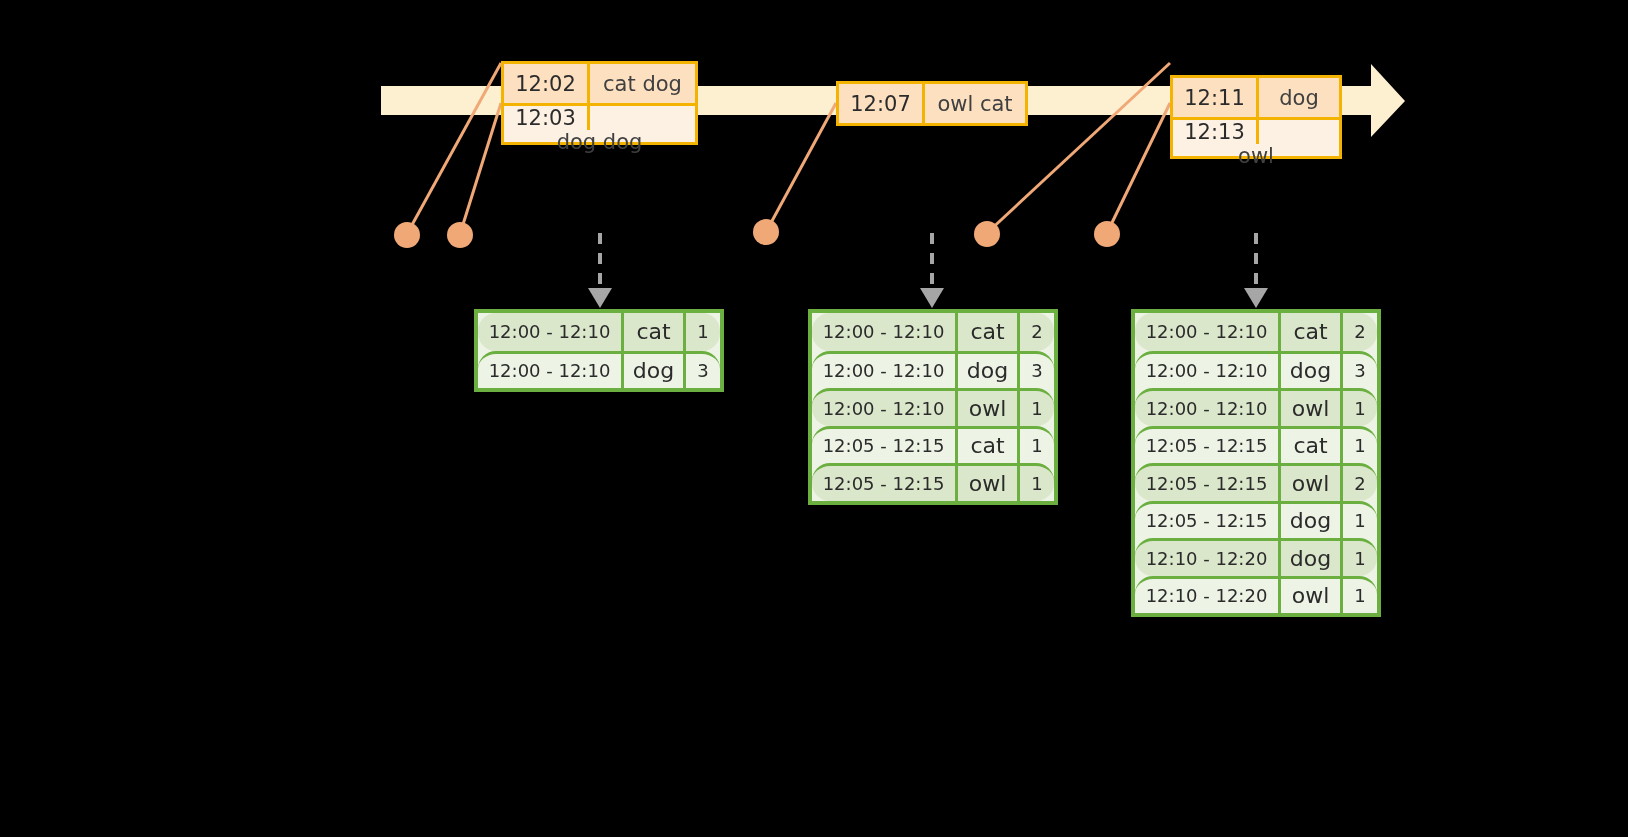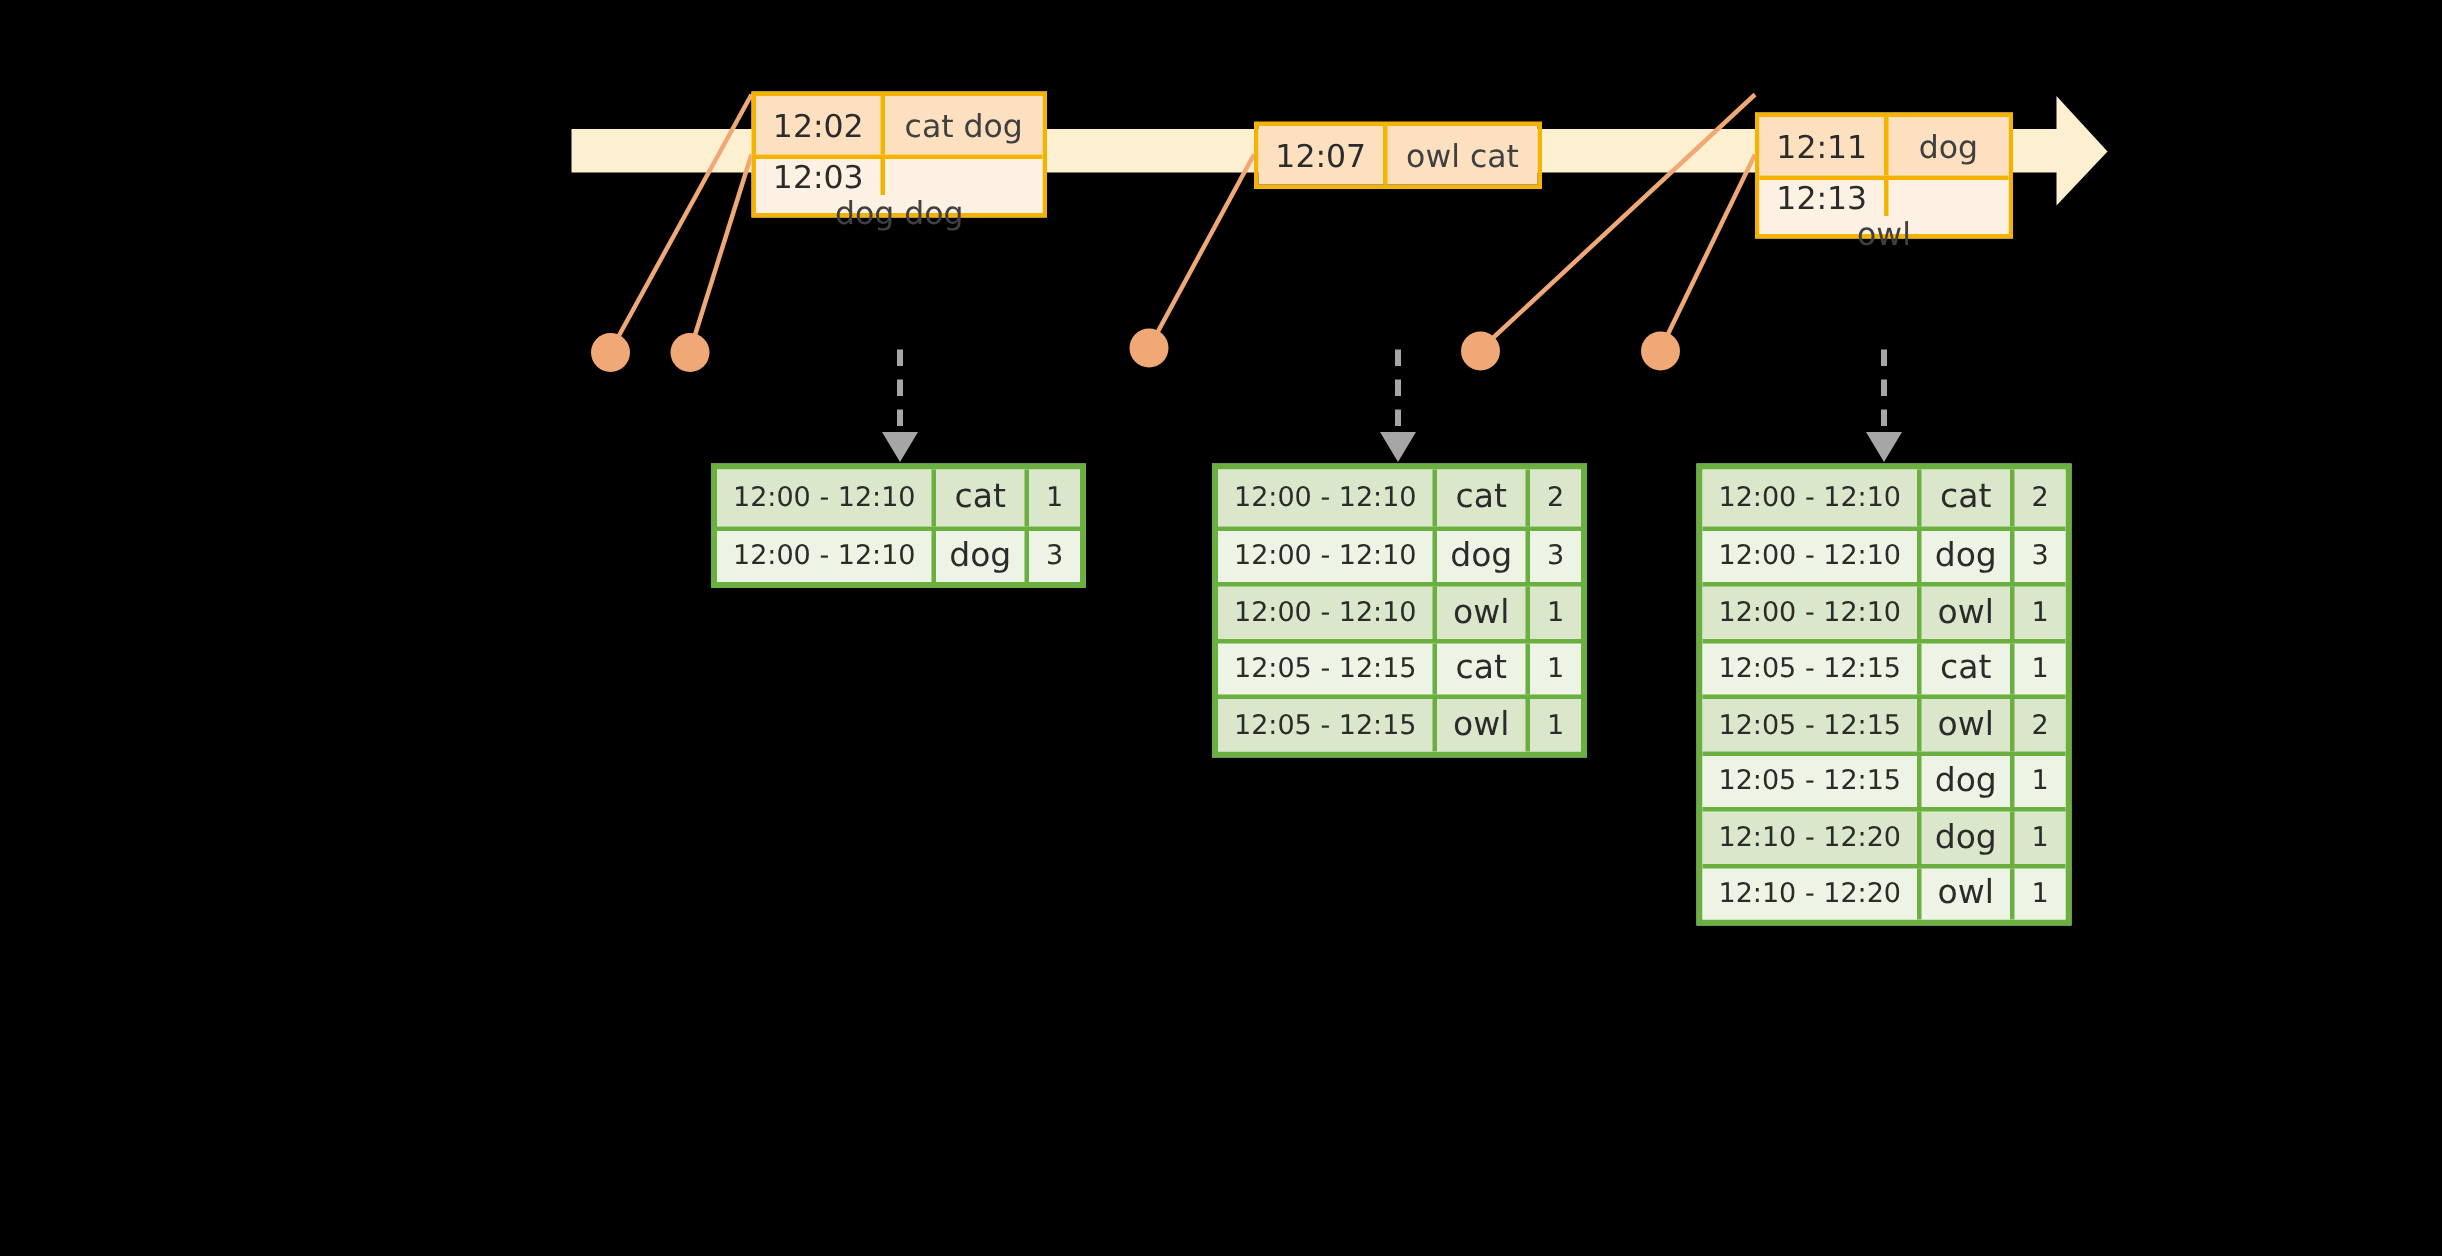--- a/index.html
+++ b/index.html
@@ -75,20 +75,21 @@
   .result-table {
     position: absolute;
     border: 4px solid #6AAF3F;
     box-sizing: border-box;
     background: #EDF3E5;
   }
   .t-row {
     display: flex;
     height: 37.5px;
     box-sizing: border-box;
+    border-radius: 18px;
   }
   .t-row + .t-row {
     border-top: 3px solid #6AAF3F;
   }
   .t-row.win-a { background: #DBE7CB; }
   .t-row.win-b { background: #EDF3E5; }
 
   .t-win {
     display: flex;
     align-items: center;

